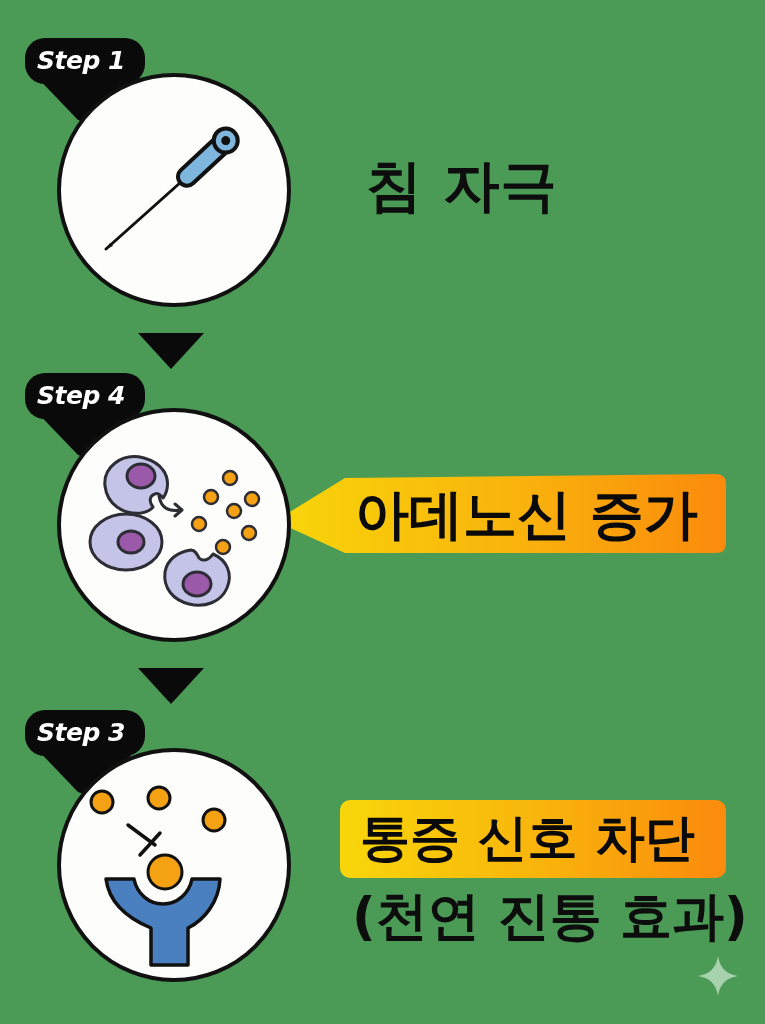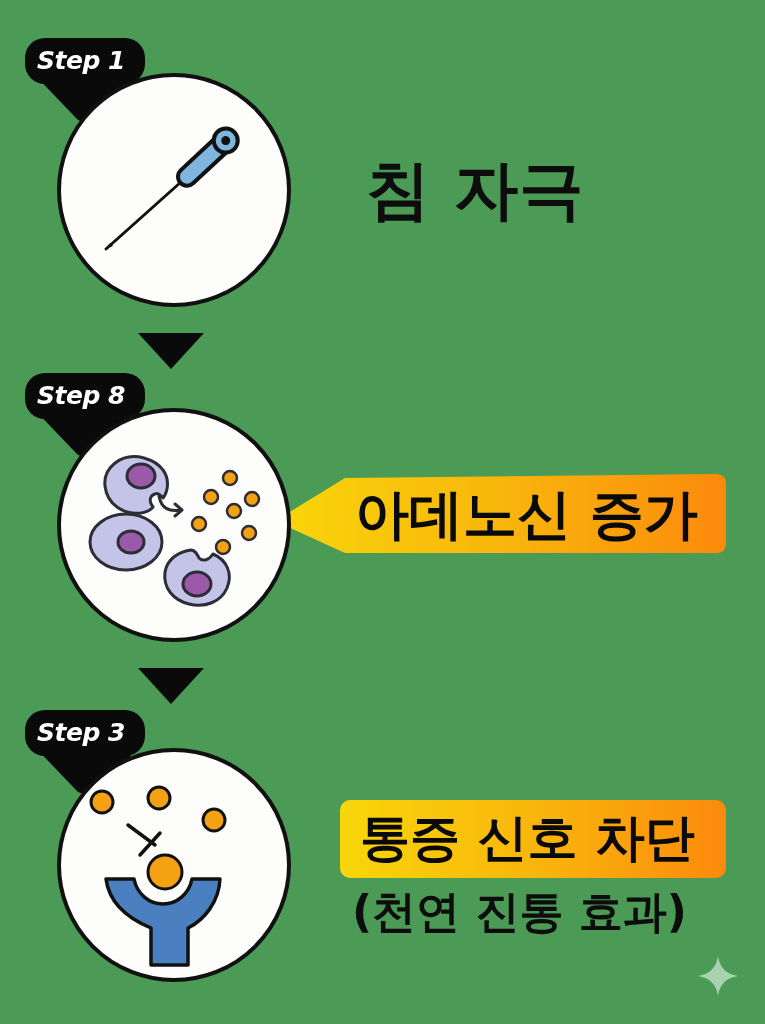--- a/index.html
+++ b/index.html
@@ -48,21 +48,21 @@
       position: absolute;
       width: 0; height: 0;
       border-left: 33px solid transparent;
       border-right: 33px solid transparent;
       border-top: 36px solid #0a0a0a;
     }
     .plain-title {
       position: absolute;
       color: #0d0d0d;
       font-weight: bold;
-      font-size: 64px;
+      font-size: 56px;
       line-height: 1;
       letter-spacing: 1px;
     }
     .callout {
       position: absolute;
       color: #0a0a0a;
       font-weight: bold;
       line-height: 1;
     }
     .callout-text {
@@ -111,21 +111,21 @@
     <rect x="25" y="710" width="120" height="46" rx="20" ry="20" fill="#0a0a0a"></rect>
     <polygon points="30,742 140,742 100,800 78,792" fill="#0a0a0a"></polygon>
   </g>
 
   <path d="M275,521 L345,478 L716,474 Q726,474 726,484 L726,543 Q726,553 716,553 L345,553 Z" fill="url(#calloutGrad)"></path>
 
   <rect x="340" y="800" width="386" height="78" rx="10" ry="10" fill="url(#calloutGrad)"></rect>
 </svg>
 
 <div class="step-label" style="left:37px; top:48px;">Step 1</div>
-<div class="step-label" style="left:37px; top:383px;">Step 8</div>
+<div class="step-label" style="left:37px; top:383px;">Step 4</div>
 <div class="step-label" style="left:37px; top:720px;">Step 3</div>
 
 <div class="circle" style="left:57px; top:73px;">
   <svg viewBox="0 0 226 226">
     <line x1="45" y1="172" x2="120" y2="105" stroke="#111" stroke-width="3" stroke-linecap="round"></line>
     <path d="M45,172 L49,166 L52,169 Z" fill="#111"></path>
     <g transform="rotate(-43 145 82)">
       <rect x="110" y="73" width="64" height="18" rx="9" ry="9" fill="#7fb6de" stroke="#111" stroke-width="4"></rect>
       <circle cx="172" cy="82" r="12" fill="#7fb6de" stroke="#111" stroke-width="4"></circle>
       <circle cx="172" cy="82" r="4.5" fill="#111"></circle>
@@ -184,17 +184,17 @@
     <circle cx="104" cy="120" r="17" fill="#f5a114" stroke="#111" stroke-width="3"></circle>
   </svg>
 </div>
 
 <div class="plain-title" style="left:366px; top:158px;">침 자극</div>
 
 <div class="callout" style="left:340px; top:800px; width:386px; height:78px;">
   <span class="callout-text" style="left:20px; top:13px; font-size:50px;">통증 신호 차단</span>
 </div>
 
-<div class="subtitle" style="left:352px; top:890px; font-size:44px;">(천연 진통 효과)</div>
+<div class="subtitle" style="left:352px; top:890px; font-size:52px;">(천연 진통 효과)</div>
 
 <svg class="sparkle" viewBox="0 0 44 44">
   <path d="M22,2 C24,14 30,20 42,22 C30,24 24,30 22,42 C20,30 14,24 2,22 C14,20 20,14 22,2 Z" fill="#b9dcbc" opacity="0.85"></path>
 </svg>
 
 </body></html>

